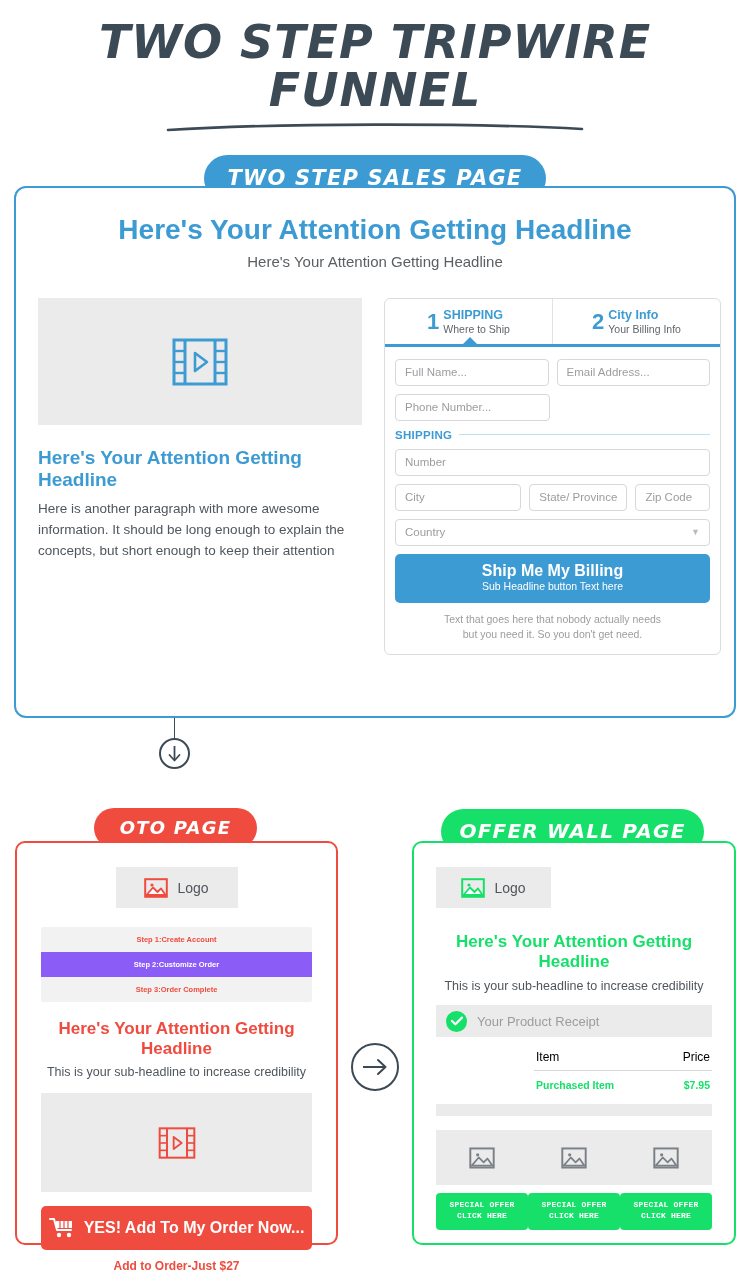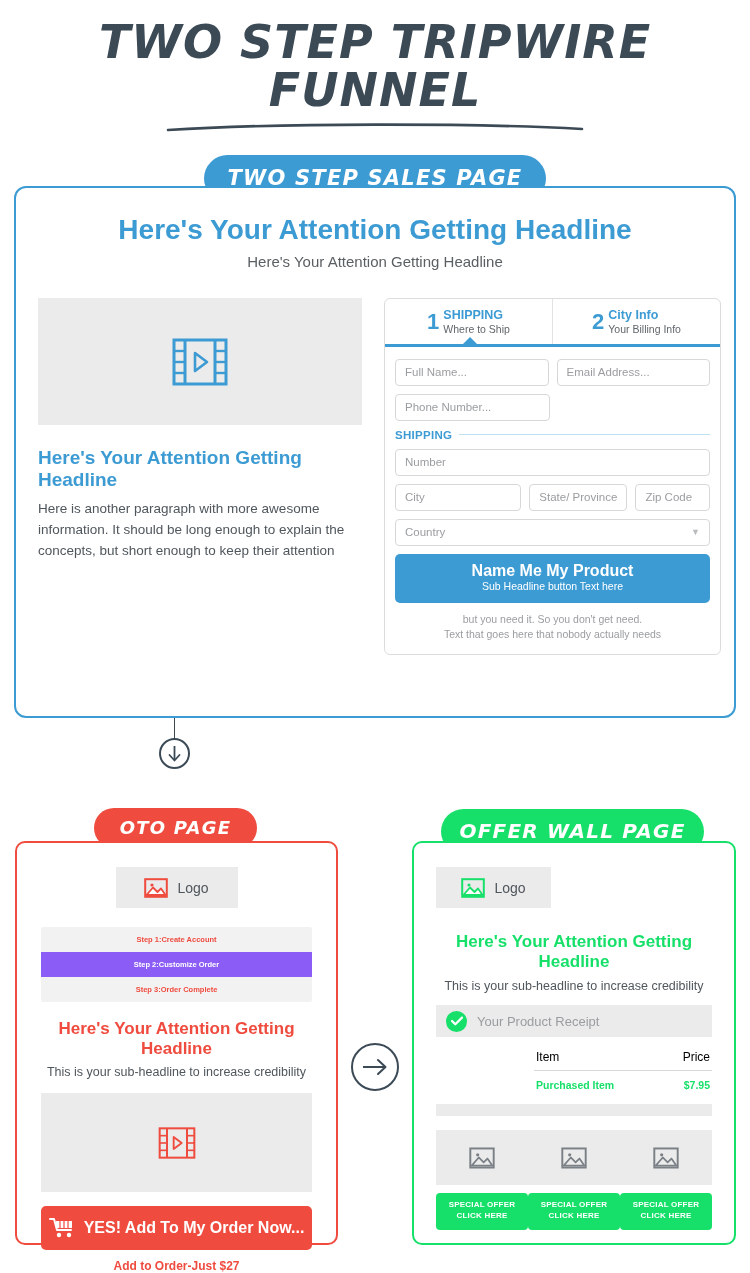--- a/index.html
+++ b/index.html
@@ -206,21 +206,21 @@
   .tbl-head {
     display: flex; justify-content: space-between; font-size: 12px; color: #000000;
     padding: 0 2px 6px; border-bottom: 1px solid #d8d8d8;
     margin-left: 98px;
   }
   .tbl-row {
     display: flex; justify-content: space-between; font-size: 10.5px;
     color: #17e06a; font-weight: bold; padding: 8px 2px 0; margin-left: 98px;
   }
   .grey-bar { margin-top: 13px; height: 12px; background: #ebebeb; }
-  .thumbs { margin-top: 14px; display: flex; gap: 0; }
+  .thumbs { margin-top: 14px; display: flex; gap: 0; font-family: Liberation Mono, monospace; }
   .thumb { flex: 1; }
   .thumb-img {
     height: 55px; background: #ebebeb; display: flex;
     align-items: center; justify-content: center;
   }
   .thumb-btn {
     margin-top: 8px; background: #17e06a; border-radius: 4px; color: #fff;
     text-align: center; padding: 7px 0 8px; font-size: 8px; font-weight: bold;
     line-height: 1.35; cursor: pointer; border: none; width: 100%;
     letter-spacing: .2px;
@@ -312,27 +312,27 @@
             <div class="fld f-zip">Zip Code</div>
           </div>
           <div class="row">
             <div class="fld f-full">
               <span>Country</span>
               <span class="select-arrow">▼</span>
             </div>
           </div>
 
           <div class="ship-btn">
-            <div class="b1">Name Me My Product</div>
+            <div class="b1">Ship Me My Billing</div>
             <div class="b2">Sub Headline button Text here</div>
           </div>
 
           <div class="fineprint">
+            <div>Text that goes here that nobody actually needs</div>
             <div>but you need it. So you don't get need.</div>
-            <div>Text that goes here that nobody actually needs</div>
           </div>
         </div>
       </div>
     </div>
   </div>
 
   <div class="conn-line"></div>
   <div class="circle-icon circ-down">
     <svg width="15" height="17" viewBox="0 0 15 17">
       <line x1="7.5" y1="1" x2="7.5" y2="15" stroke="#3c4a56" stroke-width="1.8"></line>

